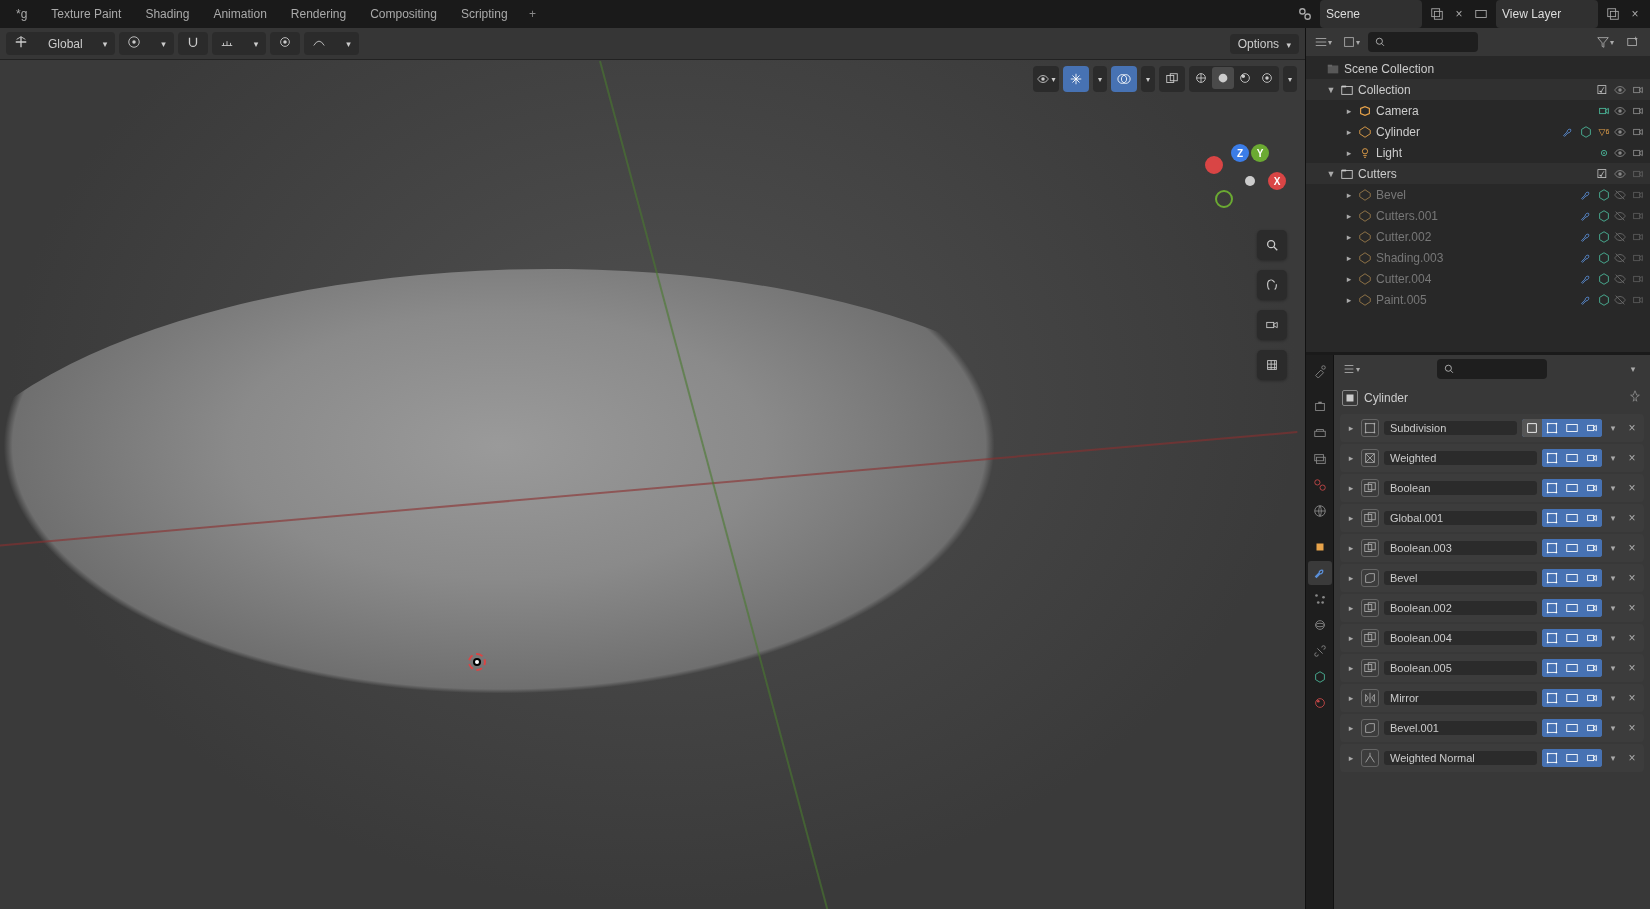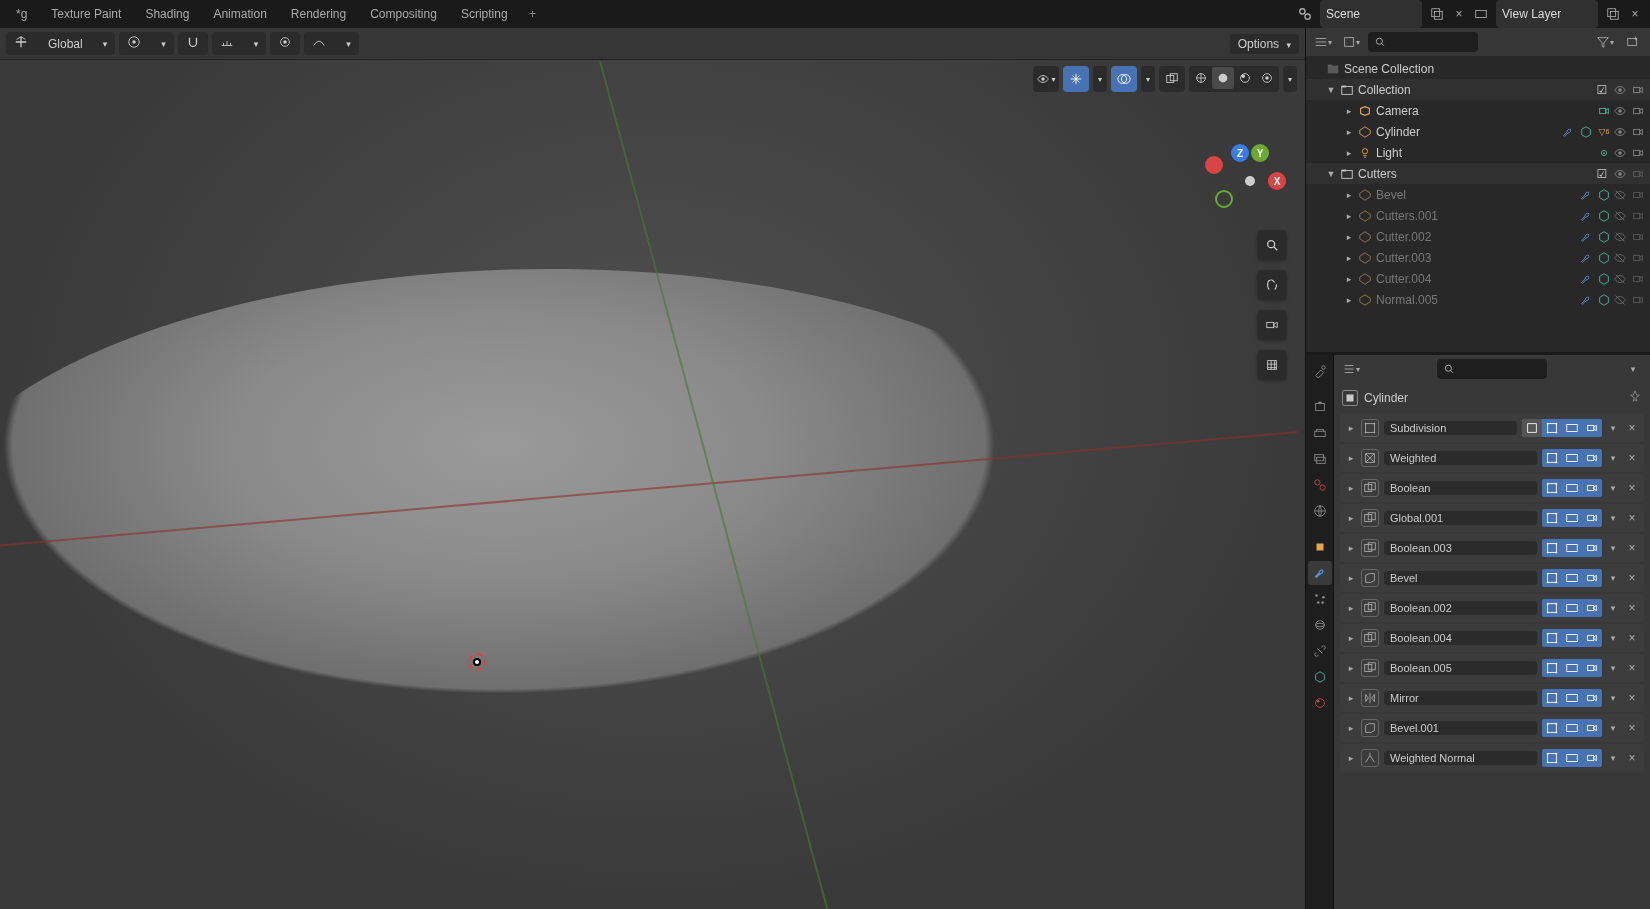--- a/index.html
+++ b/index.html
@@ -635,21 +635,21 @@
             </div>
             <div class="ol-row hidden-item">
     <span class="ol-indent"></span>
               <span class="ol-indent"></span>
     <span class="ol-toggle">▸</span>
     <span class="ol-icon" style="color:#9a7a4a;">
                 <svg viewBox="0 0 16 16">
                   <path d="M8 2l6 4v4l-6 4-6-4V6z" fill="none" stroke="currentColor"></path>
                 </svg>
               </span>
-    <span class="ol-label">Cutter.003</span>
+    <span class="ol-label">Shading.003</span>
     <div class="ol-badges">
       <span class="ol-badge wrench-ic">
                   <svg viewBox="0 0 16 16">
                     <path d="M11 5a3 3 0 0 0-4 3L3 12l1 1 4-4a3 3 0 0 0 3-4z" fill="none" stroke="currentColor"></path>
                   </svg>
                 </span>
       <span class="ol-badge mesh-ic">
                   <svg viewBox="0 0 16 16">
                     <path d="M8 2l5 3v6l-5 3-5-3V5z" fill="none" stroke="currentColor"></path>
                   </svg>
@@ -709,21 +709,21 @@
             </div>
             <div class="ol-row hidden-item">
     <span class="ol-indent"></span>
               <span class="ol-indent"></span>
     <span class="ol-toggle">▸</span>
     <span class="ol-icon" style="color:#9a7a4a;">
                 <svg viewBox="0 0 16 16">
                   <path d="M8 2l6 4v4l-6 4-6-4V6z" fill="none" stroke="currentColor"></path>
                 </svg>
               </span>
-    <span class="ol-label">Normal.005</span>
+    <span class="ol-label">Paint.005</span>
     <div class="ol-badges">
       <span class="ol-badge wrench-ic">
                   <svg viewBox="0 0 16 16">
                     <path d="M11 5a3 3 0 0 0-4 3L3 12l1 1 4-4a3 3 0 0 0 3-4z" fill="none" stroke="currentColor"></path>
                   </svg>
                 </span>
       <span class="ol-badge mesh-ic">
                   <svg viewBox="0 0 16 16">
                     <path d="M8 2l5 3v6l-5 3-5-3V5z" fill="none" stroke="currentColor"></path>
                   </svg>

